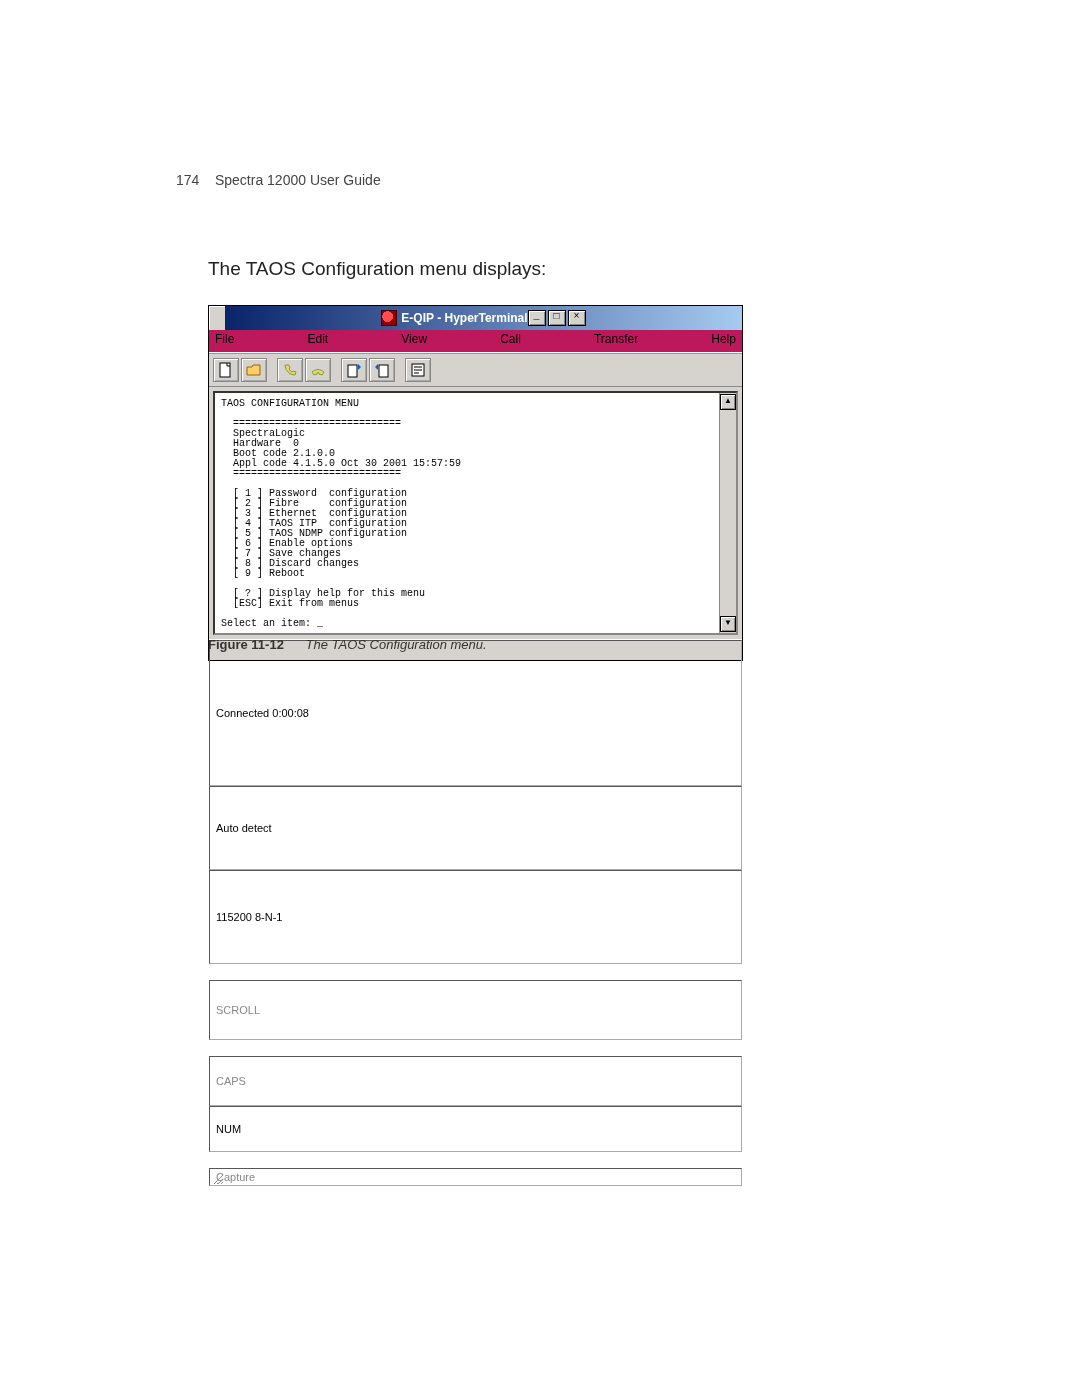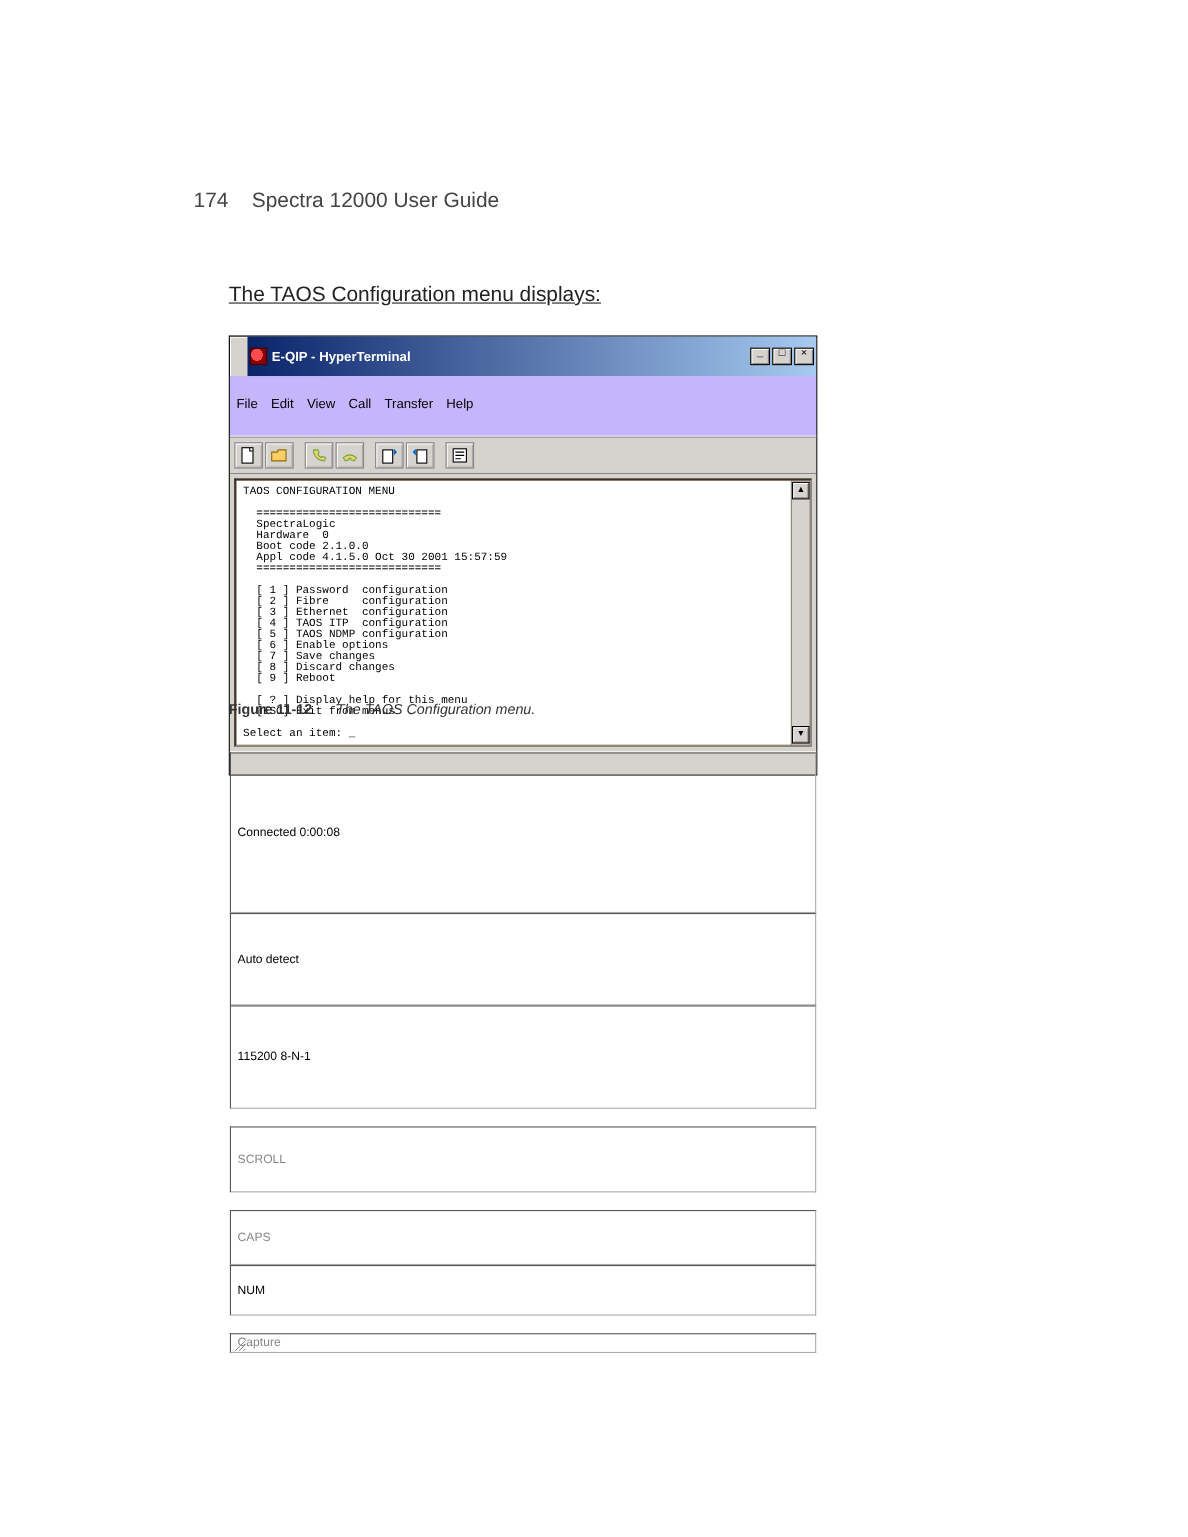--- a/index.html
+++ b/index.html
@@ -13,49 +13,48 @@
   }
   .page {
     position: relative;
     width: 1080px;
     height: 1397px;
   }
   .header {
     position: absolute;
     top: 172px;
     left: 176px;
-    font-size: 19px;
+    font-size: 14px;
     color: #444;
   }
   .intro {
     position: absolute;
     top: 258px;
     left: 208px;
     font-size: 19px;
     color: #222;
-    text-decoration: underline;
   }
   .figure-wrap {
     position: absolute;
     top: 305px;
     left: 208px;
     width: 533px;
   }
   .hyperterm {
     width: 533px;
     border: 1px solid #000;
     background: #d6d3ce;
     box-shadow: 1px 1px 0 #fff inset;
   }
   .titlebar {
-    height: 36px;
+    height: 24px;
     background: linear-gradient(to right, #0a246a, #a6caf0);
     display: flex;
     align-items: center;
-    justify-content: space-between;
+    justify-content: center;
     padding: 0 2px;
     margin-left: 16px;
   }
   .titlebar-left {
     display: flex;
     align-items: center;
     gap: 4px;
   }
   .app-icon {
     width: 14px; height: 14px;
@@ -75,26 +74,27 @@
     border: 1px solid #000;
     box-shadow: 1px 1px 0 #fff inset, -1px -1px 0 #888 inset;
     font-size: 10px;
     line-height: 12px;
     text-align: center;
     font-family: "Courier New", monospace;
     color: #000;
   }
   .menubar {
     height: 18px;
-    background: #c4b5fd;
+    background: #be185d;
     display: flex;
     gap: 12px;
-    padding: 18px 6px;
+    padding: 2px 6px;
     font-size: 12px;
     border-bottom: 1px solid #fff;
+    justify-content: space-between;
   }
   .menubar span { cursor: default; }
   .toolbar {
     height: 28px;
     background: #d6d3ce;
     display: flex;
     align-items: center;
     gap: 2px;
     padding: 2px 4px;
     border-top: 1px solid #999;

